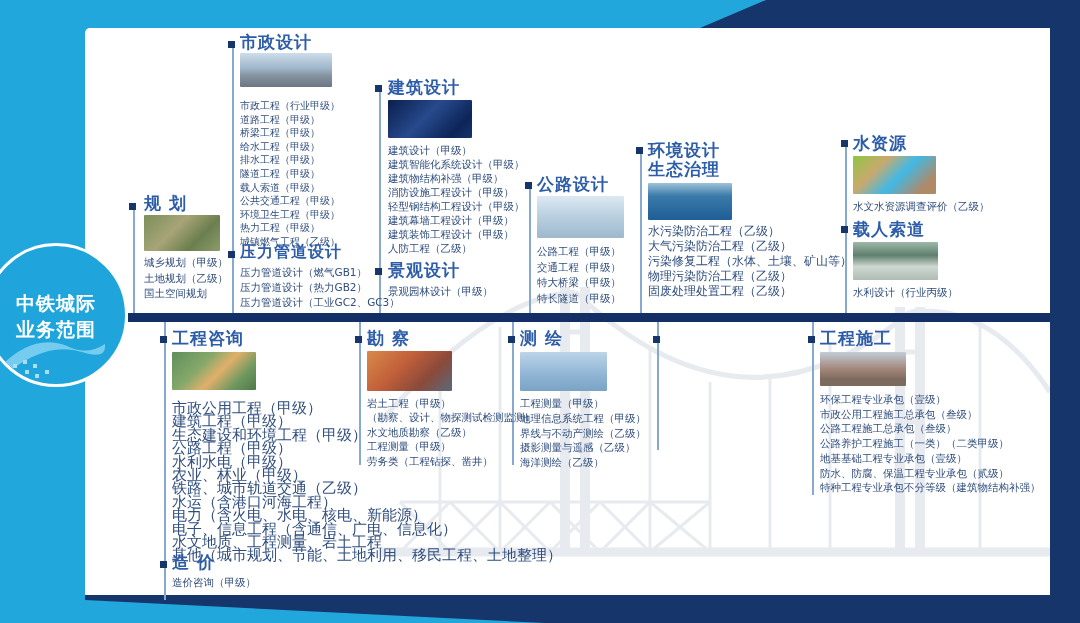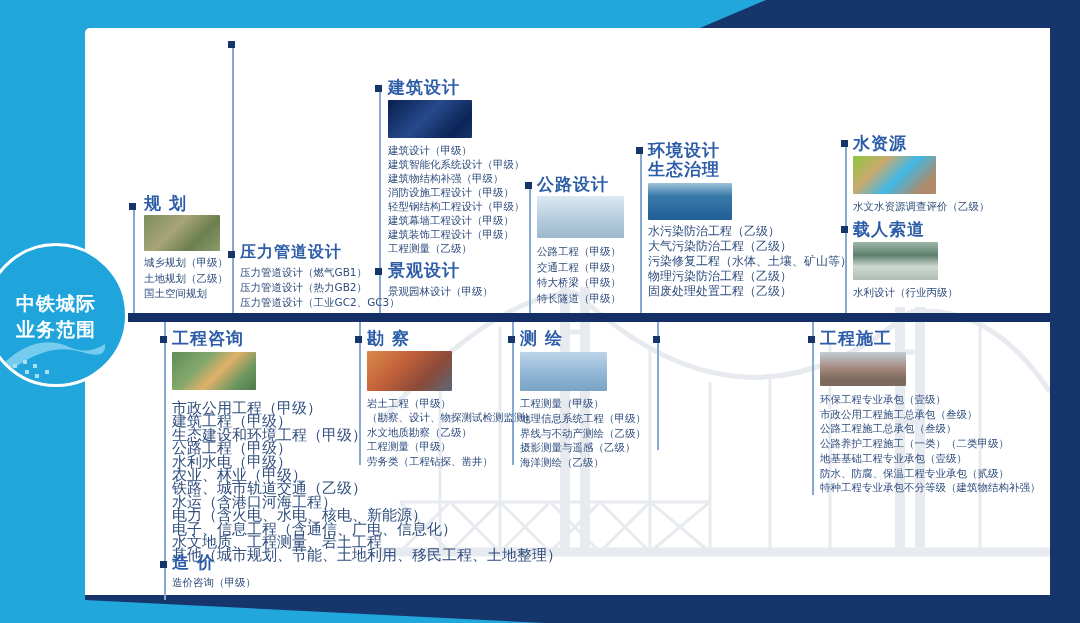--- a/index.html
+++ b/index.html
@@ -143,20 +143,37 @@
   <div class="section" style="left:144px;top:194px;">
     <div class="sec-title">规 划</div>
     <div class="thumb ph-planning" style="width:76px;height:36px;margin-top:2px;"></div>
     <ul class="items" style="margin-top:4px;font-size:10.5px;line-height:15.5px;">
       <li>城乡规划（甲级）</li>
       <li>土地规划（乙级）</li>
       <li>国土空间规划</li>
     </ul>
   </div>
 
+  <div class="section" style="left:240px;top:33px;">
+    <div class="sec-title">市政设计</div>
+    <div class="thumb ph-municipal" style="width:92px;height:34px;margin-top:1px;"></div>
+    <ul class="items" style="margin-top:12px;font-size:10px;line-height:13.6px;">
+      <li>市政工程（行业甲级）</li>
+      <li>道路工程（甲级）</li>
+      <li>桥梁工程（甲级）</li>
+      <li>给水工程（甲级）</li>
+      <li>排水工程（甲级）</li>
+      <li>隧道工程（甲级）</li>
+      <li>载人索道（甲级）</li>
+      <li>公共交通工程（甲级）</li>
+      <li>环境卫生工程（甲级）</li>
+      <li>热力工程（甲级）</li>
+      <li>城镇燃气工程（乙级）</li>
+    </ul>
+  </div>
 
   <div class="section" style="left:240px;top:242px;">
     <div class="sec-title small">压力管道设计</div>
     <ul class="items" style="margin-top:4px;font-size:10.5px;line-height:15px;">
       <li>压力管道设计（燃气GB1）</li>
       <li>压力管道设计（热力GB2）</li>
       <li>压力管道设计（工业GC2、GC3）</li>
     </ul>
   </div>
 
@@ -164,21 +181,21 @@
     <div class="sec-title">建筑设计</div>
     <div class="thumb ph-architecture" style="width:84px;height:38px;margin-top:3px;"></div>
     <ul class="items" style="margin-top:5px;font-size:10.5px;line-height:14px;">
       <li>建筑设计（甲级）</li>
       <li>建筑智能化系统设计（甲级）</li>
       <li>建筑物结构补强（甲级）</li>
       <li>消防设施工程设计（甲级）</li>
       <li>轻型钢结构工程设计（甲级）</li>
       <li>建筑幕墙工程设计（甲级）</li>
       <li>建筑装饰工程设计（甲级）</li>
-      <li>工程测量（乙级）</li>
+      <li>人防工程（乙级）</li>
     </ul>
   </div>
 
   <div class="section" style="left:388px;top:261px;">
     <div class="sec-title">景观设计</div>
     <ul class="items" style="margin-top:4px;font-size:10.5px;line-height:15px;">
       <li>景观园林设计（甲级）</li>
     </ul>
   </div>
 

